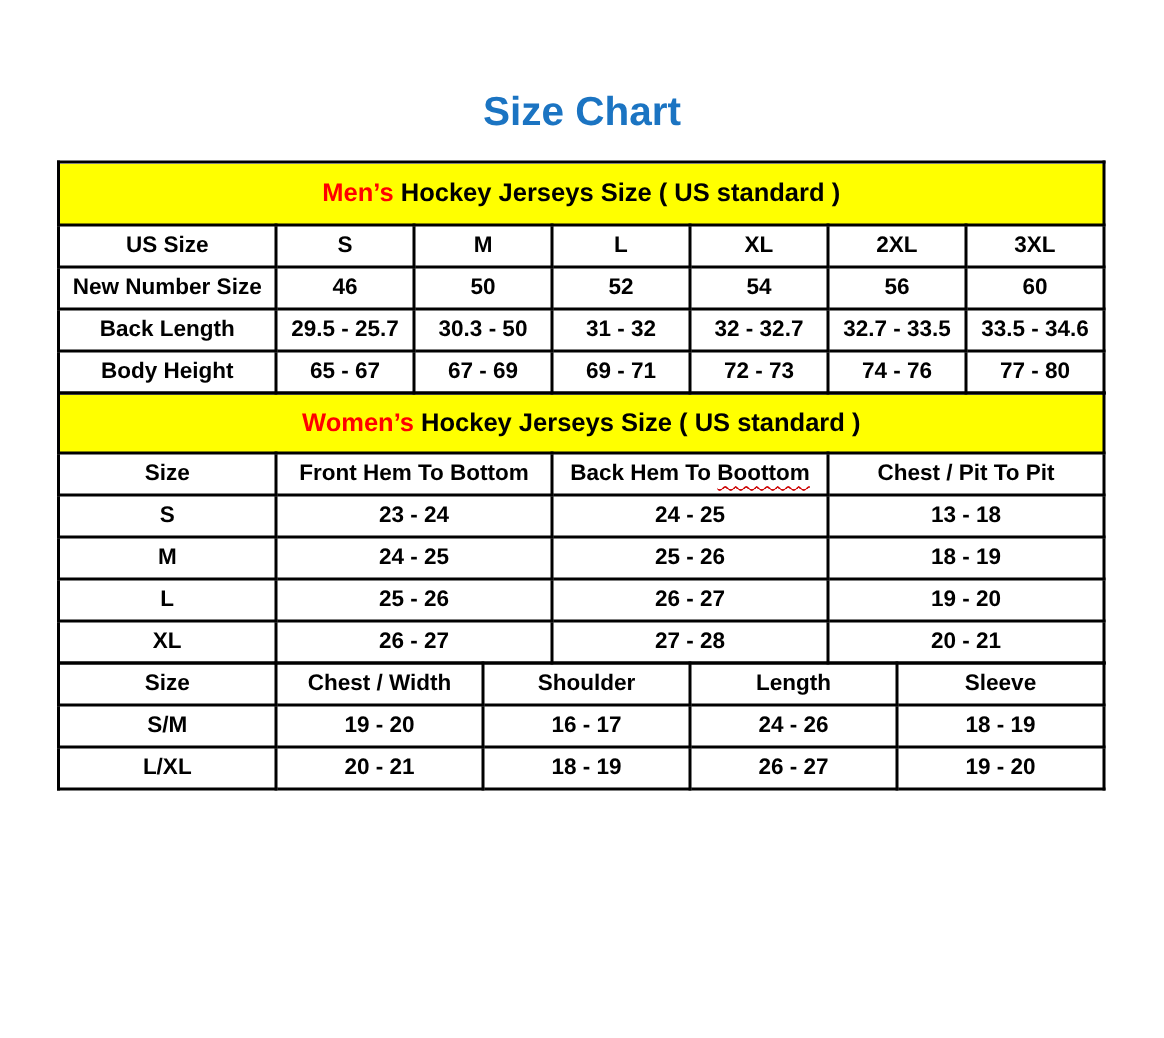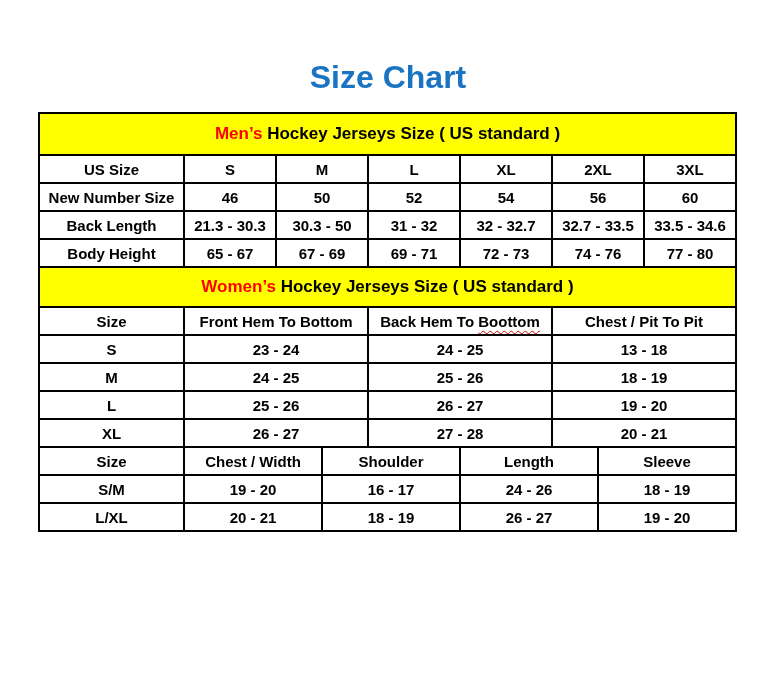--- a/index.html
+++ b/index.html
@@ -6,21 +6,21 @@
   body{
     width:776px;height:692px;
     background:#ffffff;
     font-family:"Liberation Sans","DejaVu Sans",sans-serif;
     color:#000;
     overflow:hidden;
   }
   .page-title{
     margin:60px 0 0 0;
     text-align:center;
-    font-size:32px;
+    font-size:27px;
     font-weight:bold;
     color:var(--title-blue,#1b74c2);
     letter-spacing:0px;
     line-height:1.1;
   }
   .chart{
     margin:17px 0 0 38px;
     width:764px;
   }
   table{
@@ -93,21 +93,21 @@
         <td>New Number Size</td>
         <td>46</td>
         <td>50</td>
         <td>52</td>
         <td>54</td>
         <td>56</td>
         <td>60</td>
       </tr>
       <tr class="data">
         <td>Back Length</td>
-        <td>21.3 - 30.3</td>
+        <td>29.5 - 25.7</td>
         <td>30.3 - 50</td>
         <td>31 - 32</td>
         <td>32 - 32.7</td>
         <td>32.7 - 33.5</td>
         <td>33.5 - 34.6</td>
       </tr>
       <tr class="data">
         <td>Body Height</td>
         <td>65 - 67</td>
         <td>67 - 69</td>

